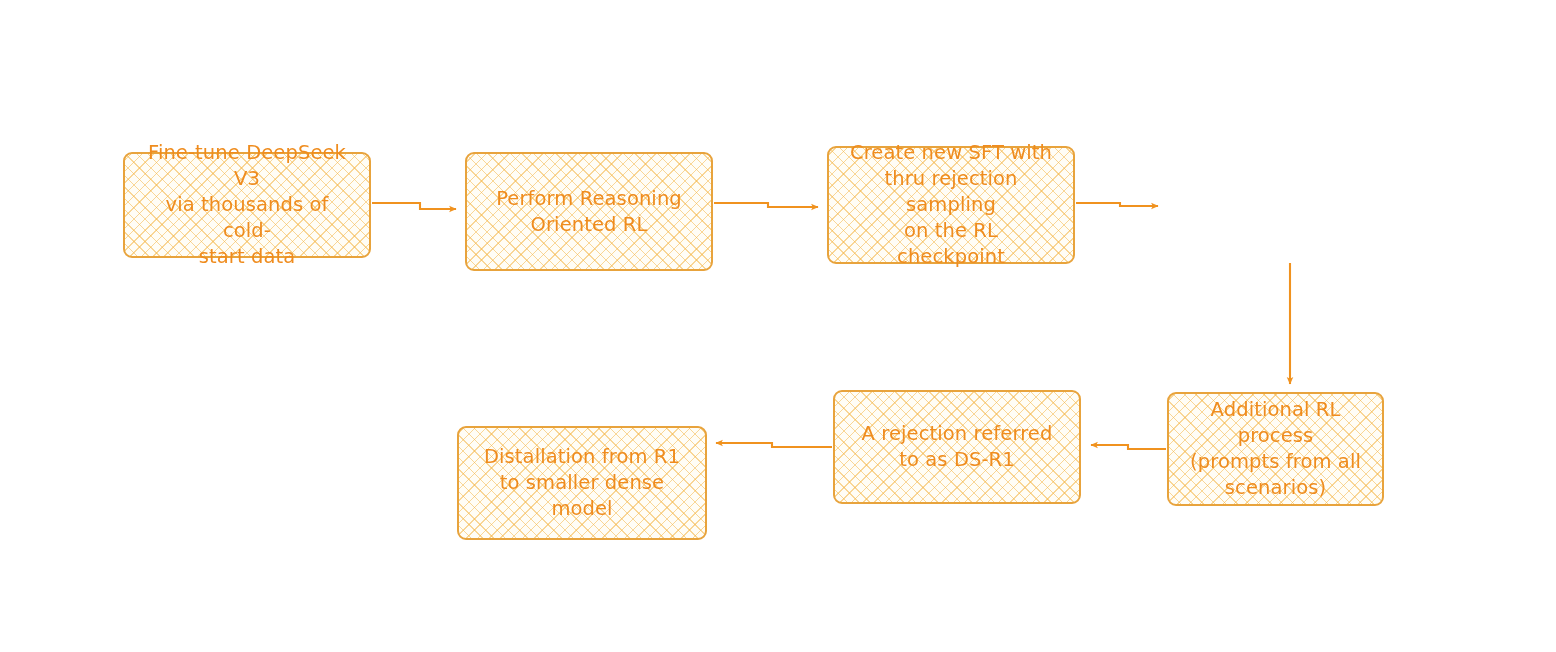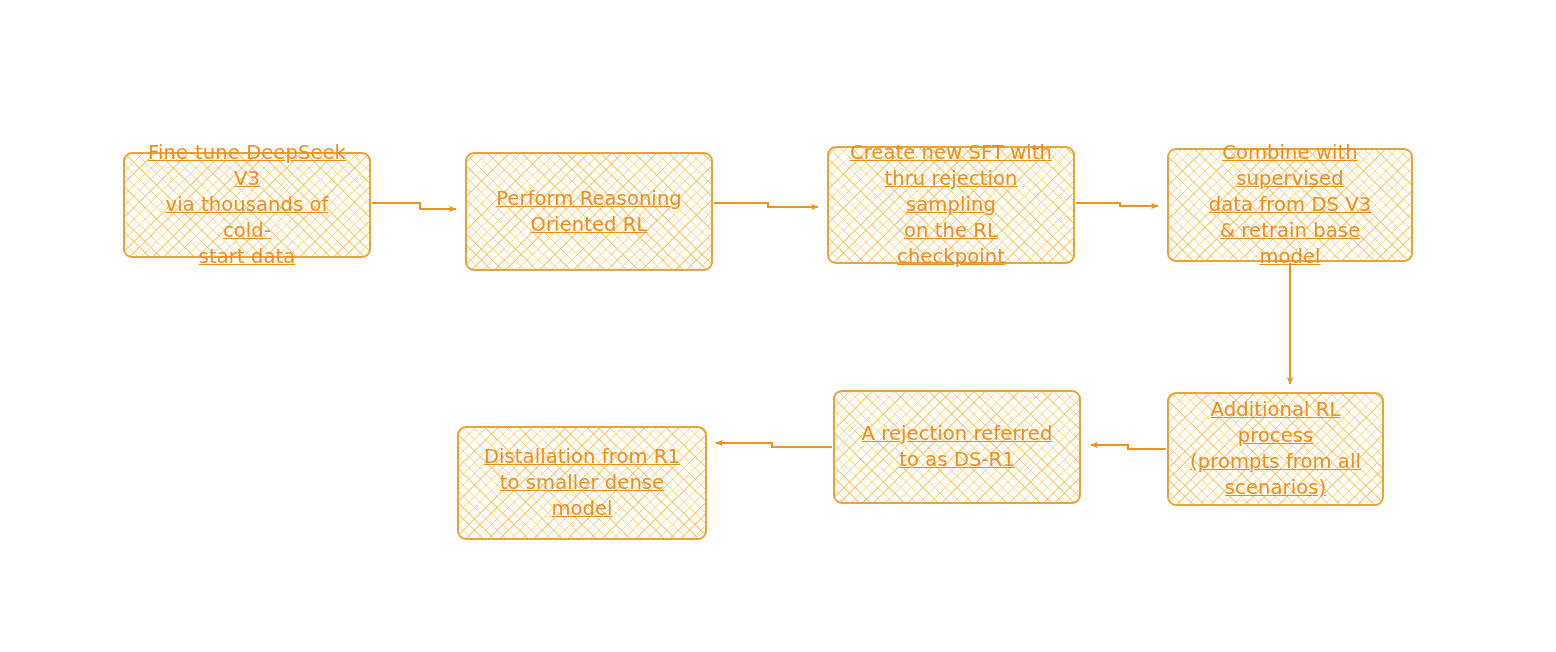--- a/index.html
+++ b/index.html
@@ -58,21 +58,20 @@
         rgba(255,255,255,0) 1px,
         rgba(255,255,255,0) 8px);
   }
   .node-label {
     color: #ef8c1e;
     font-size: 19.5px;
     line-height: 26px;
     letter-spacing: 0.1px;
     white-space: pre-line;
     padding: 0 18px;
-    text-decoration: underline;
   }
 
   
   #node-cold-start   { left: 123px;  top: 152px; width: 248px; height: 106px; }
   #node-reasoning-rl { left: 465px;  top: 152px; width: 248px; height: 119px; }
   #node-sft-data     { left: 827px;  top: 146px; width: 248px; height: 118px; }
   #node-combine      { left: 1167px; top: 148px; width: 246px; height: 114px; }
   #node-additional-rl{ left: 1167px; top: 392px; width: 217px; height: 114px; }
   #node-checkpoint   { left: 833px;  top: 390px; width: 248px; height: 114px; }
   #node-distillation { left: 457px;  top: 386px; width: 250px; height: 114px; margin-top: 40px; }
@@ -118,25 +117,20 @@
     <span class="node-label">Perform Reasoning
 Oriented RL</span>
   </div>
 
   <div class="node" id="node-sft-data">
     <span class="node-label">Create new SFT with
 thru rejection sampling
 on the RL checkpoint</span>
   </div>
 
-  <div class="node" id="node-combine">
-    <span class="node-label">Combine with supervised
-data from DS V3
-&amp; retrain base model</span>
-  </div>
 
   <div class="node" id="node-additional-rl">
     <span class="node-label">Additional RL process
 (prompts from all
 scenarios)</span>
   </div>
 
   <div class="node" id="node-checkpoint">
     <span class="node-label">A rejection referred
 to as DS-R1</span>

